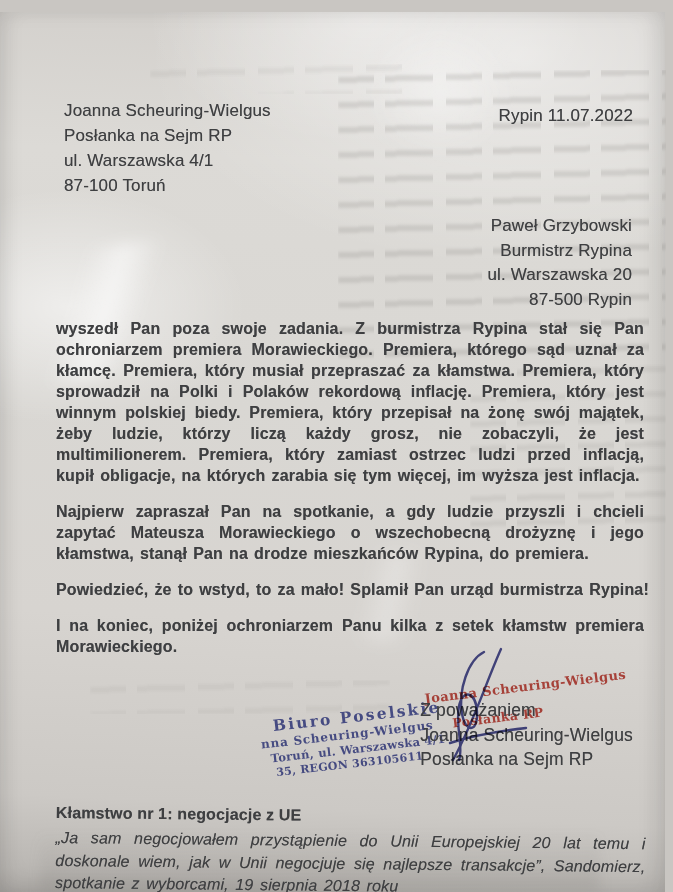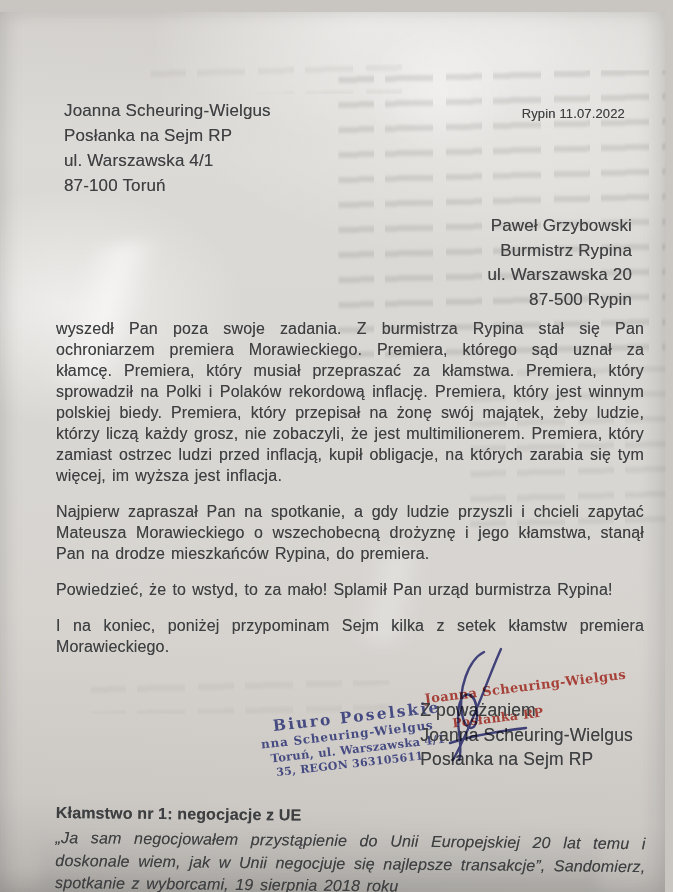--- a/index.html
+++ b/index.html
@@ -36,26 +36,26 @@
     mask-image:repeating-linear-gradient(90deg,#000 0 36px,transparent 36px 47px,#000 47px 95px,transparent 95px 108px);
     filter:blur(1.7px);
   }
   .b1{left:338px;top:58px;width:328px;height:290px;opacity:.17;}
   .b2{left:470px;top:352px;width:196px;height:175px;opacity:.10;}
   .b3{left:150px;top:52px;width:260px;height:30px;opacity:.08;}
   .b4{left:90px;top:668px;width:300px;height:34px;opacity:.07;}
 
   .txt{position:absolute;letter-spacing:.15px;text-shadow:0 0 .5px rgba(62,63,65,.55);}
   .sender{left:64px;top:86px;font-size:17px;line-height:25px;}
-  .dateline{right:40px;top:94px;font-size:13px;}
+  .dateline{right:32px;top:94px;font-size:17px;}
   .recipient{right:33px;top:202px;text-align:right;font-size:17px;line-height:24.5px;}
 
   .bodytext{left:56px;top:306px;width:588px;font-size:16px;line-height:21px;}
   .salutation{margin:0;}
-  .bodytext p{margin:0 0 15px 0;text-align:justify;word-spacing:1.5px;}
+  .bodytext p{margin:0 0 15px 0;text-align:justify;word-spacing:1.5px;font-weight:bold;}
   .bodytext p.p0{margin-top:0;}
   .bodytext p.oneline{white-space:nowrap;}
 
   .stamp-red{position:absolute;font-family:"DejaVu Serif",serif;font-weight:bold;color:#c23b31;
     mix-blend-mode:multiply;opacity:.90;transform:rotate(-7deg);letter-spacing:.4px;}
   .sr1{left:424px;top:667px;font-size:13px;}
   .sr2{left:452px;top:698px;font-size:12.5px;z-index:1;}
 
   .sig-svg{position:absolute;left:422px;top:634px;mix-blend-mode:multiply;z-index:3;}
 
@@ -100,21 +100,21 @@
     <div>Paweł Grzybowski</div>
     <div>Burmistrz Rypina</div>
     <div>ul. Warszawska 20</div>
     <div>87-500 Rypin</div>
   </div>
 
   <div class="txt bodytext">
     <p class="p0">wyszedł Pan poza swoje zadania. Z burmistrza Rypina stał się Pan ochroniarzem premiera Morawieckiego. Premiera, którego sąd uznał za kłamcę. Premiera, który musiał przepraszać za kłamstwa. Premiera, który sprowadził na Polki i Polaków rekordową inflację. Premiera, który jest winnym polskiej biedy. Premiera, który przepisał na żonę swój majątek, żeby ludzie, którzy liczą każdy grosz, nie zobaczyli, że jest multimilionerem. Premiera, który zamiast ostrzec ludzi przed inflacją, kupił obligacje, na których zarabia się tym więcej, im wyższa jest inflacja.</p>
     <p>Najpierw zapraszał Pan na spotkanie, a gdy ludzie przyszli i chcieli zapytać Mateusza Morawieckiego o wszechobecną drożyznę i jego kłamstwa, stanął Pan na drodze mieszkańców Rypina, do premiera.</p>
     <p class="oneline">Powiedzieć, że to wstyd, to za mało! Splamił Pan urząd burmistrza Rypina!</p>
-    <p>I na koniec, poniżej przypominam Sejm kilka z setek kłamstw premiera Morawieckiego.</p>
+    <p>I na koniec, poniżej ochroniarzem Panu kilka z setek kłamstw premiera Morawieckiego.</p>
   </div>
 
   <div class="stamp-red sr1">Joanna Scheuring-Wielgus</div>
   <div class="stamp-red sr2">Posłanka RP</div>
 
   <svg class="sig-svg" width="110" height="118" viewBox="0 0 110 118">
     <g fill="none" stroke="#3a3d8a" stroke-width="2.4" stroke-linecap="round" opacity="0.9">
       <path d="M62 6 C46 14 36 44 40 68 C43 86 56 88 55 66 C54 46 41 42 37 60 C33 80 42 102 37 114"></path>
       <path d="M79 3 C65 34 51 78 31 114"></path>
       <path d="M28 97 C52 89 78 85 104 82"></path>

